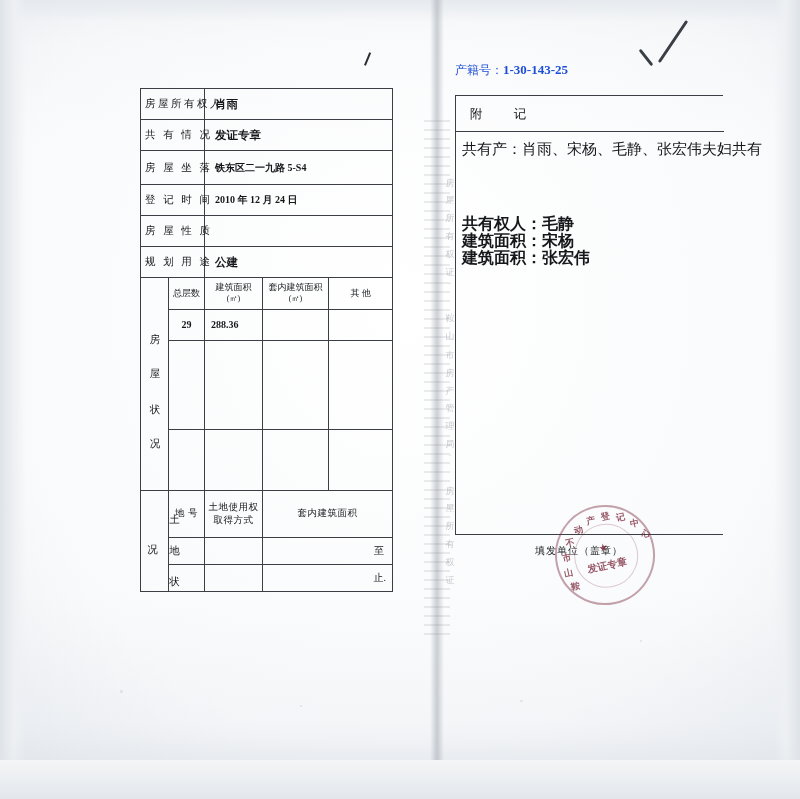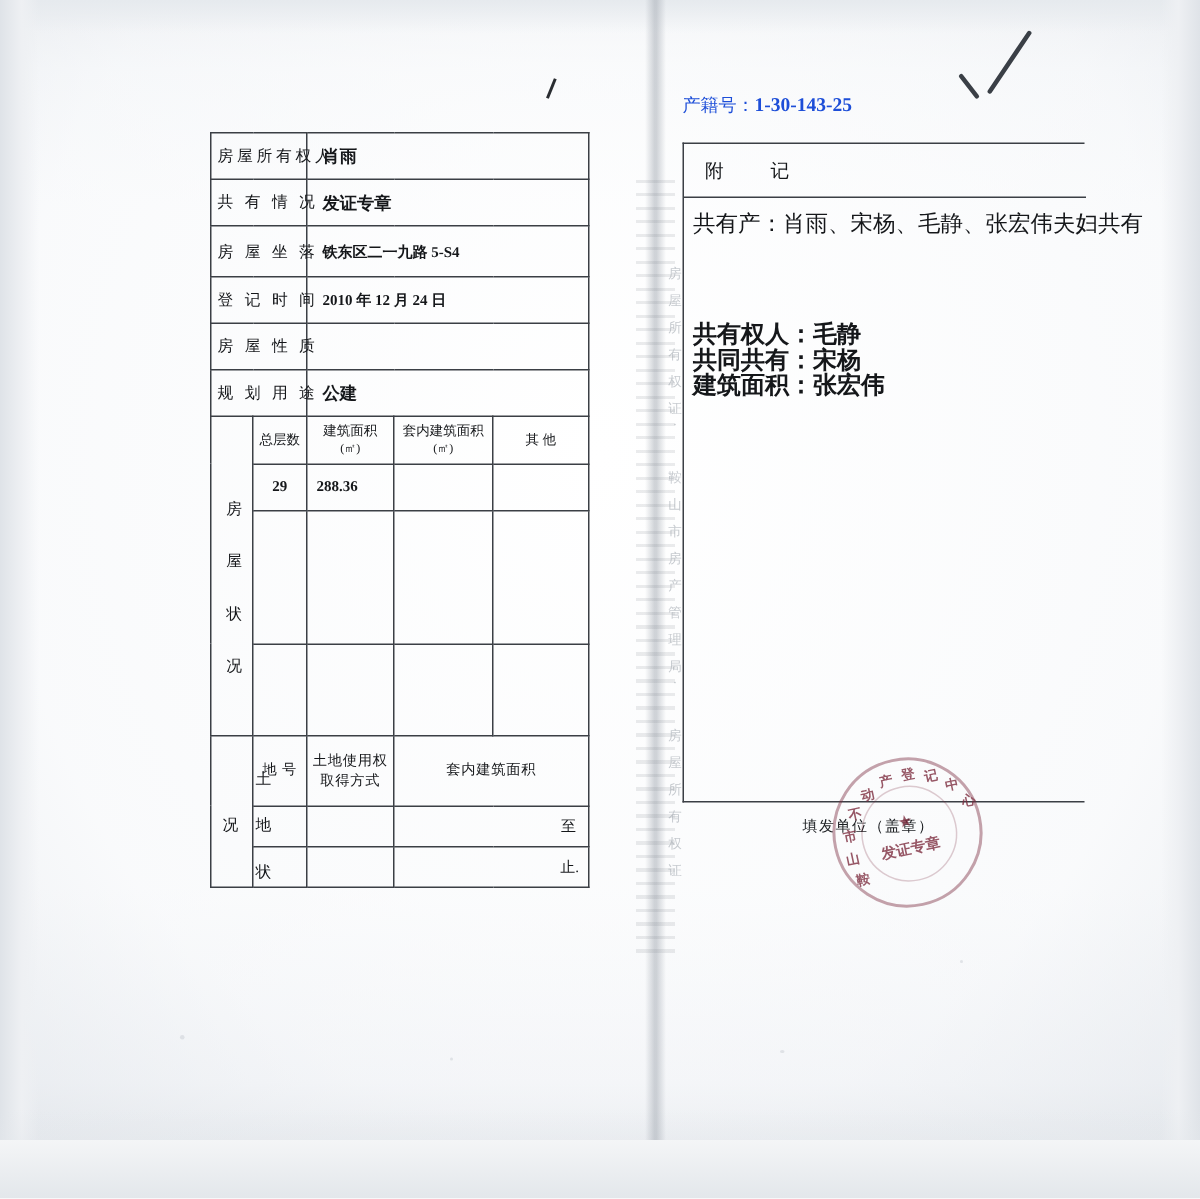--- a/index.html
+++ b/index.html
@@ -360,21 +360,21 @@
     <div class="rhdr">
       <span>产籍号：</span><span class="num">1-30-143-25</span>
     </div>
     <div class="rcheck"></div>
 
     <div class="rbox">
       <div class="rbox-title">附 记</div>
       <div class="rbox-line1">共有产：肖雨、宋杨、毛静、张宏伟夫妇共有</div>
       <div class="rbox-lines">
         <div>共有权人：毛静</div>
-        <div>共同共有：宋杨</div>
+        <div>建筑面积：宋杨</div>
         <div>建筑面积：张宏伟</div>
       </div>
     </div>
 
     <div class="fillby">填发单位（盖章）</div>
 
     <div class="seal">
       <div class="seal-arc">
         <span style="transform:rotate(-115deg) translate(0,-44px) rotate(115deg)">鞍</span>
         <span style="transform:rotate(-95deg) translate(0,-44px) rotate(95deg)">山</span>

